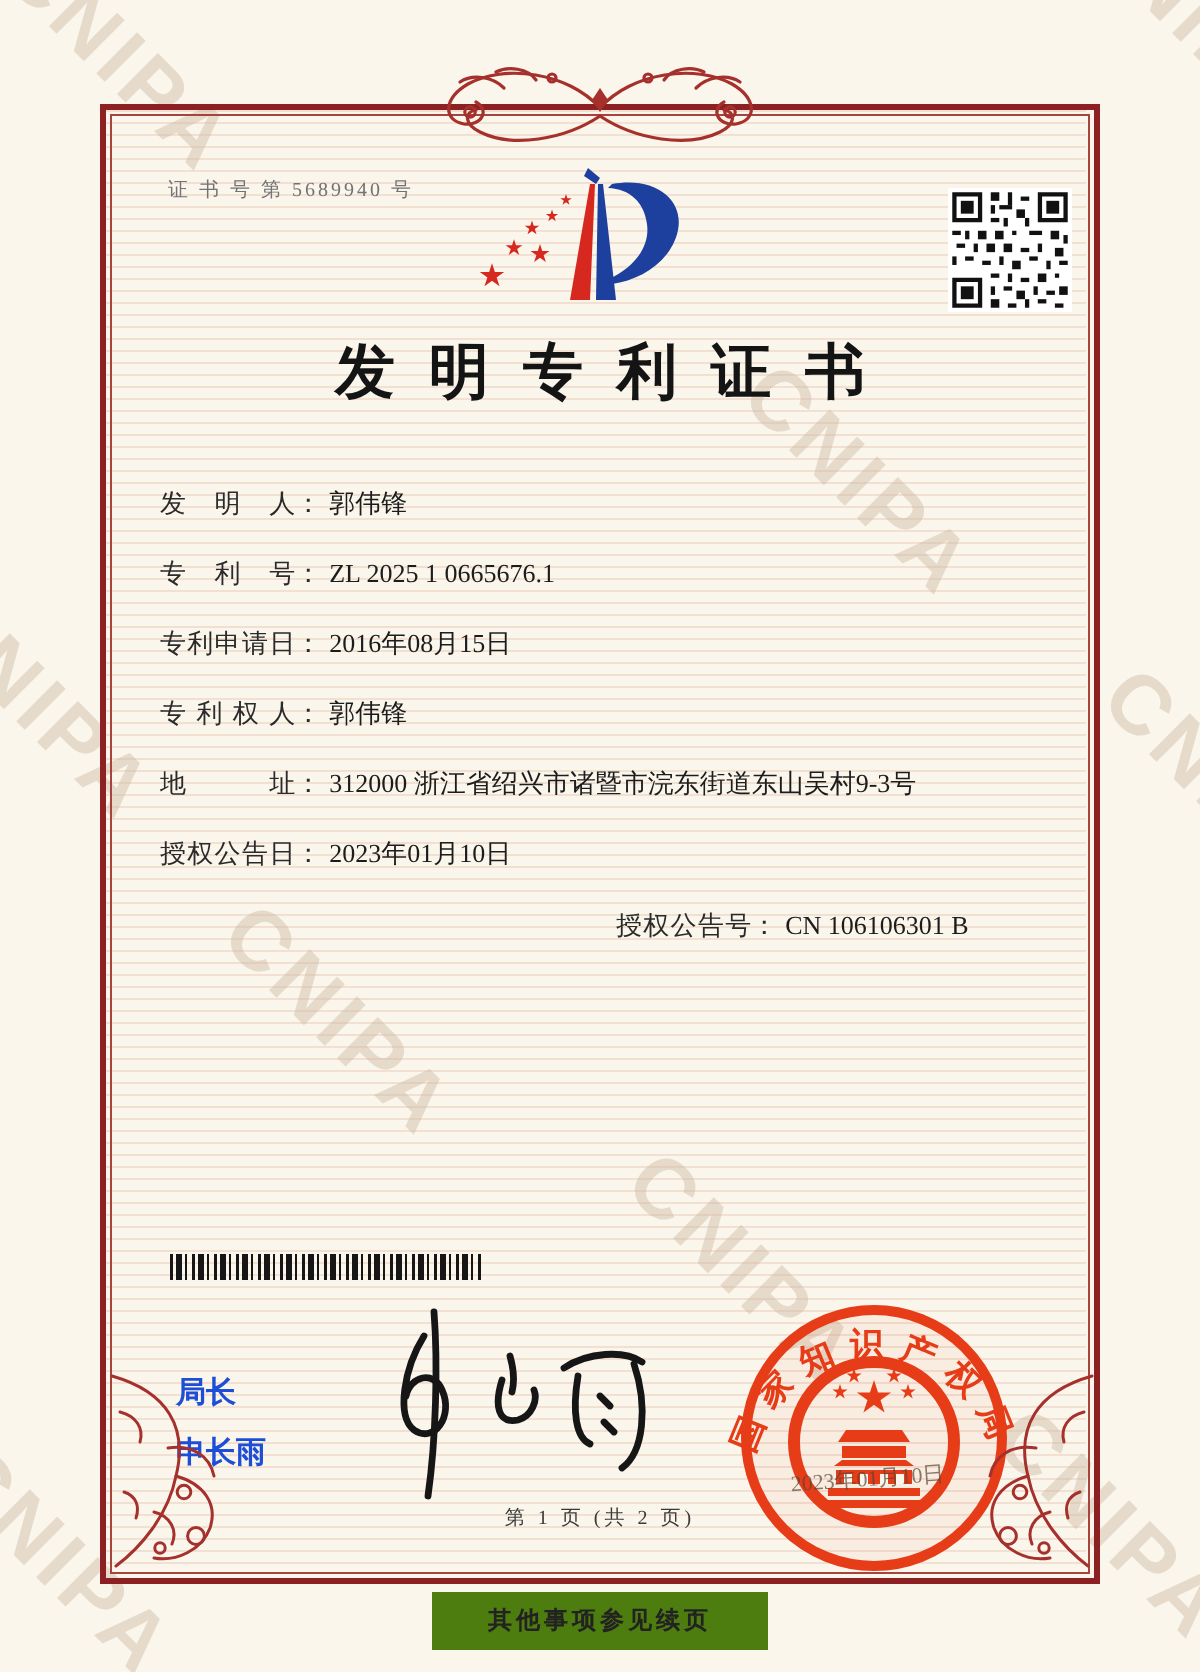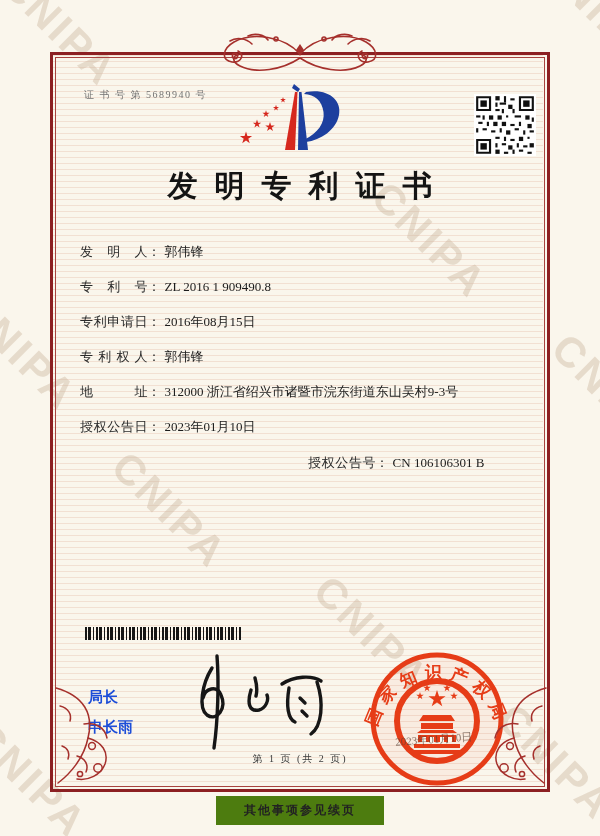--- a/index.html
+++ b/index.html
@@ -195,21 +195,21 @@
     </g>
   </svg>
 
   <div id="title" class="content">发明专利证书</div>
 
   <div id="fields" class="content">
     <div class="frow">
       <span class="flabel">发明人</span><span class="fcolon">：</span><span class="fvalue">郭伟锋</span>
     </div>
     <div class="frow">
-      <span class="flabel">专利号</span><span class="fcolon">：</span><span class="fvalue">ZL 2016 1 909490.8</span>
+      <span class="flabel">专利号</span><span class="fcolon">：</span><span class="fvalue">ZL 2025 1 0665676.1</span>
     </div>
     <div class="frow">
       <span class="flabel">专利申请日</span><span class="fcolon">：</span><span class="fvalue">2016年08月15日</span>
     </div>
     <div class="frow">
       <span class="flabel">专利权人</span><span class="fcolon">：</span><span class="fvalue">郭伟锋</span>
     </div>
     <div class="frow">
       <span class="flabel">地址</span><span class="fcolon">：</span><span class="fvalue">312000 浙江省绍兴市诸暨市浣东街道东山吴村9-3号</span>
     </div>

